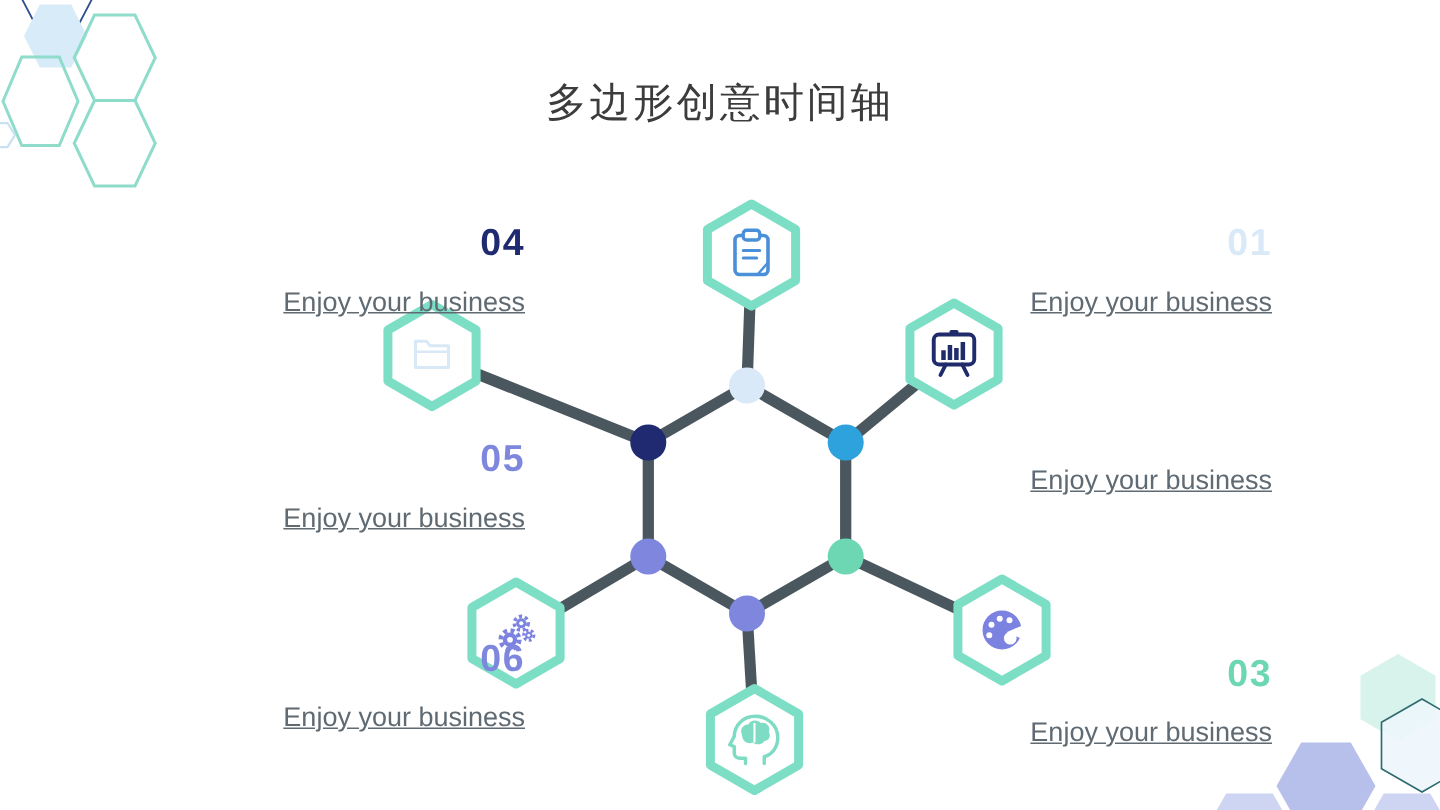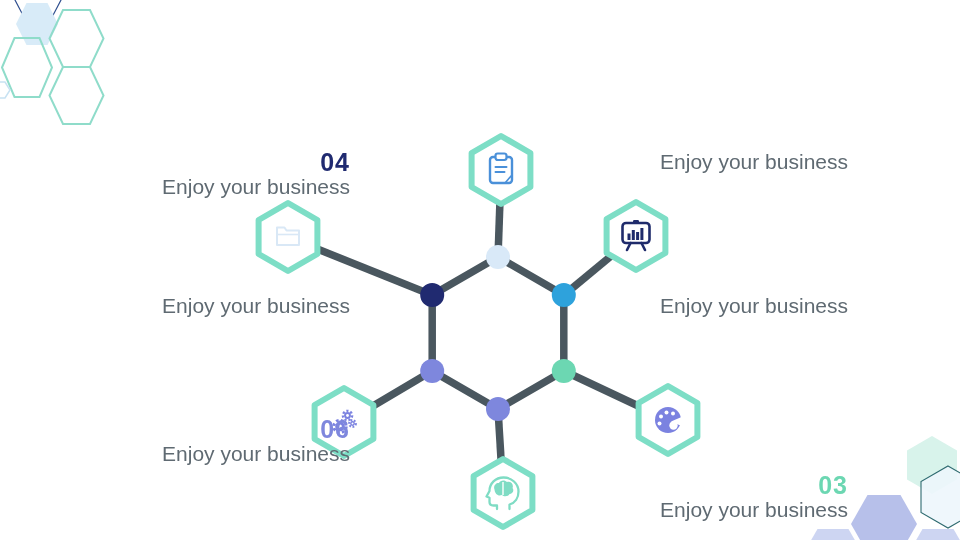--- a/index.html
+++ b/index.html
@@ -10,21 +10,21 @@
   .title{
     position:absolute;top:50px;left:0;width:100%;text-align:center;
     font-size:27px;font-weight:400;letter-spacing:2px;
   }
   .diagram{position:absolute;top:0;left:0;}
   .decor{position:absolute;top:0;left:0;pointer-events:none;}
   .entry{position:absolute;width:230px;}
   .entry.left{left:120px;text-align:right;}
   .entry.right{right:112px;text-align:right;}
   .num{font-size:25px;font-weight:700;line-height:1;letter-spacing:1px;}
-  .sub{font-size:21px;margin-top:1px;line-height:1;}
+  .sub{font-size:18px;margin-top:17px;line-height:1;text-decoration:underline;}
 </style>
 </head>
 <body>
 
 <div class="slide">
 
   <svg class="decor" width="960" height="540" viewBox="0 0 960 540">
     <g>
       <polygon points="15,0 26.5,-22 49.5,-22 61,0 49.5,22 26.5,22" fill="none" stroke-width="1.2" stroke="#2f4f8f"></polygon>
       <polygon points="16,24 26.5,3 47.5,3 58,24 47.5,45 26.5,45" stroke="none" fill="#d8ebf8"></polygon>
@@ -36,20 +36,21 @@
 
     <g>
       <polygon points="932,436 957,450.5 957,479.5 932,494 907,479.5 907,450.5" stroke="none" fill="#d8f3eb"></polygon>
       <polygon points="948,466 975,481.5 975,512.5 948,528 921,512.5 921,481.5" stroke-width="1.1" fill-opacity="0.9" stroke="#2f6b70" fill="#edf6fc"></polygon>
       <polygon points="851,524 867.5,495 900.5,495 917,524 900.5,553 867.5,553" stroke="none" fill="#b7c0ea"></polygon>
       <polygon points="802,556 817.5,529 848.5,529 864,556 848.5,583 817.5,583" stroke="none" fill="#cdd5f2"></polygon>
       <polygon points="907,556 922.5,529 953.5,529 969,556 953.5,583 922.5,583" stroke="none" fill="#cdd5f2"></polygon>
     </g>
   </svg>
 
+  <div class="title" style="color: rgb(60, 60, 60);">多边形创意时间轴</div>
 
   <svg class="diagram" width="960" height="540" viewBox="0 0 960 540">
 
     <g fill="none" stroke-width="7.5" stroke="#4a575f">
       <path d="M498 257 L501 172"></path>
       <path d="M564 295 L634 237"></path>
       <path d="M564 371 L666 419"></path>
       <path d="M498 409 L503 492"></path>
       <path d="M432 371 L346 422"></path>
       <path d="M432 295 L290 238"></path>
@@ -129,34 +130,36 @@
       <polygon points="0,-34 29.4,-17 29.4,17 0,34 -29.4,17 -29.4,-17" stroke-width="6" stroke-linejoin="round" stroke="#7ddec6" fill="#ffffff"></polygon>
       <g stroke="#7fdcc4" fill="#7fdcc4">
         <path d="M6.5 16 L6.5 11.5 C12 10 15.5 5 15.5 -1.5 C15.5 -9.5 8.5 -15.5 0.5 -15.5 C-7.5 -15.5 -13.5 -9.5 -13.5 -2 L-16.5 3.5 L-13.5 4.8 L-13.5 9 C-13.5 11.2 -11.8 12.5 -9.5 12.5 L-6 12.5 L-6 16" fill="none" stroke-width="2.3" stroke-linejoin="round" stroke-linecap="round"></path>
         <path d="M-8.5 -3.5 C-10 -7 -7 -10.5 -4 -10 C-3 -13 2 -13.5 4 -11 C8 -12 11 -8.5 9.5 -5 C11.5 -2.5 9.5 1 6.5 1 C5.5 3.5 1 4 -1 2 C-4.5 3.5 -8 1.5 -8.5 -3.5 Z" stroke="none"></path>
         <path d="M0 -11 L0 2" stroke="#fff" stroke-width="1.4" fill="none"></path>
       </g>
     </g>
   </svg>
 
   <div class="entry right" style="top:150px">
+    <div class="num" style="color: rgb(217, 233, 248);">01</div>
     <div class="sub" style="color: rgb(95, 106, 114);">Enjoy your business</div>
   </div>
   <div class="entry right" style="top:294px">
     <div class="sub" style="color: rgb(95, 106, 114);">Enjoy your business</div>
   </div>
   <div class="entry right" style="top:437px">
-    <div class="num" style="color: rgb(108, 215, 178); margin-top: 36px;">03</div>
+    <div class="num" style="color: rgb(108, 215, 178);">03</div>
     <div class="sub" style="color: rgb(95, 106, 114);">Enjoy your business</div>
   </div>
   <div class="entry left" style="top:150px">
     <div class="num" style="color: rgb(32, 42, 112);">04</div>
     <div class="sub" style="color: rgb(95, 106, 114);">Enjoy your business</div>
   </div>
   <div class="entry left" style="top:294px">
+    <div class="num" style="color: rgb(126, 135, 221);">05</div>
     <div class="sub" style="color: rgb(95, 106, 114);">Enjoy your business</div>
   </div>
-  <div class="entry left" style="top:417px">
+  <div class="entry left" style="top:427px">
     <div class="num" style="color: rgb(126, 135, 221);">06</div>
     <div class="sub" style="color: rgb(95, 106, 114);">Enjoy your business</div>
   </div>
 
 </div>
 
 </body></html>

